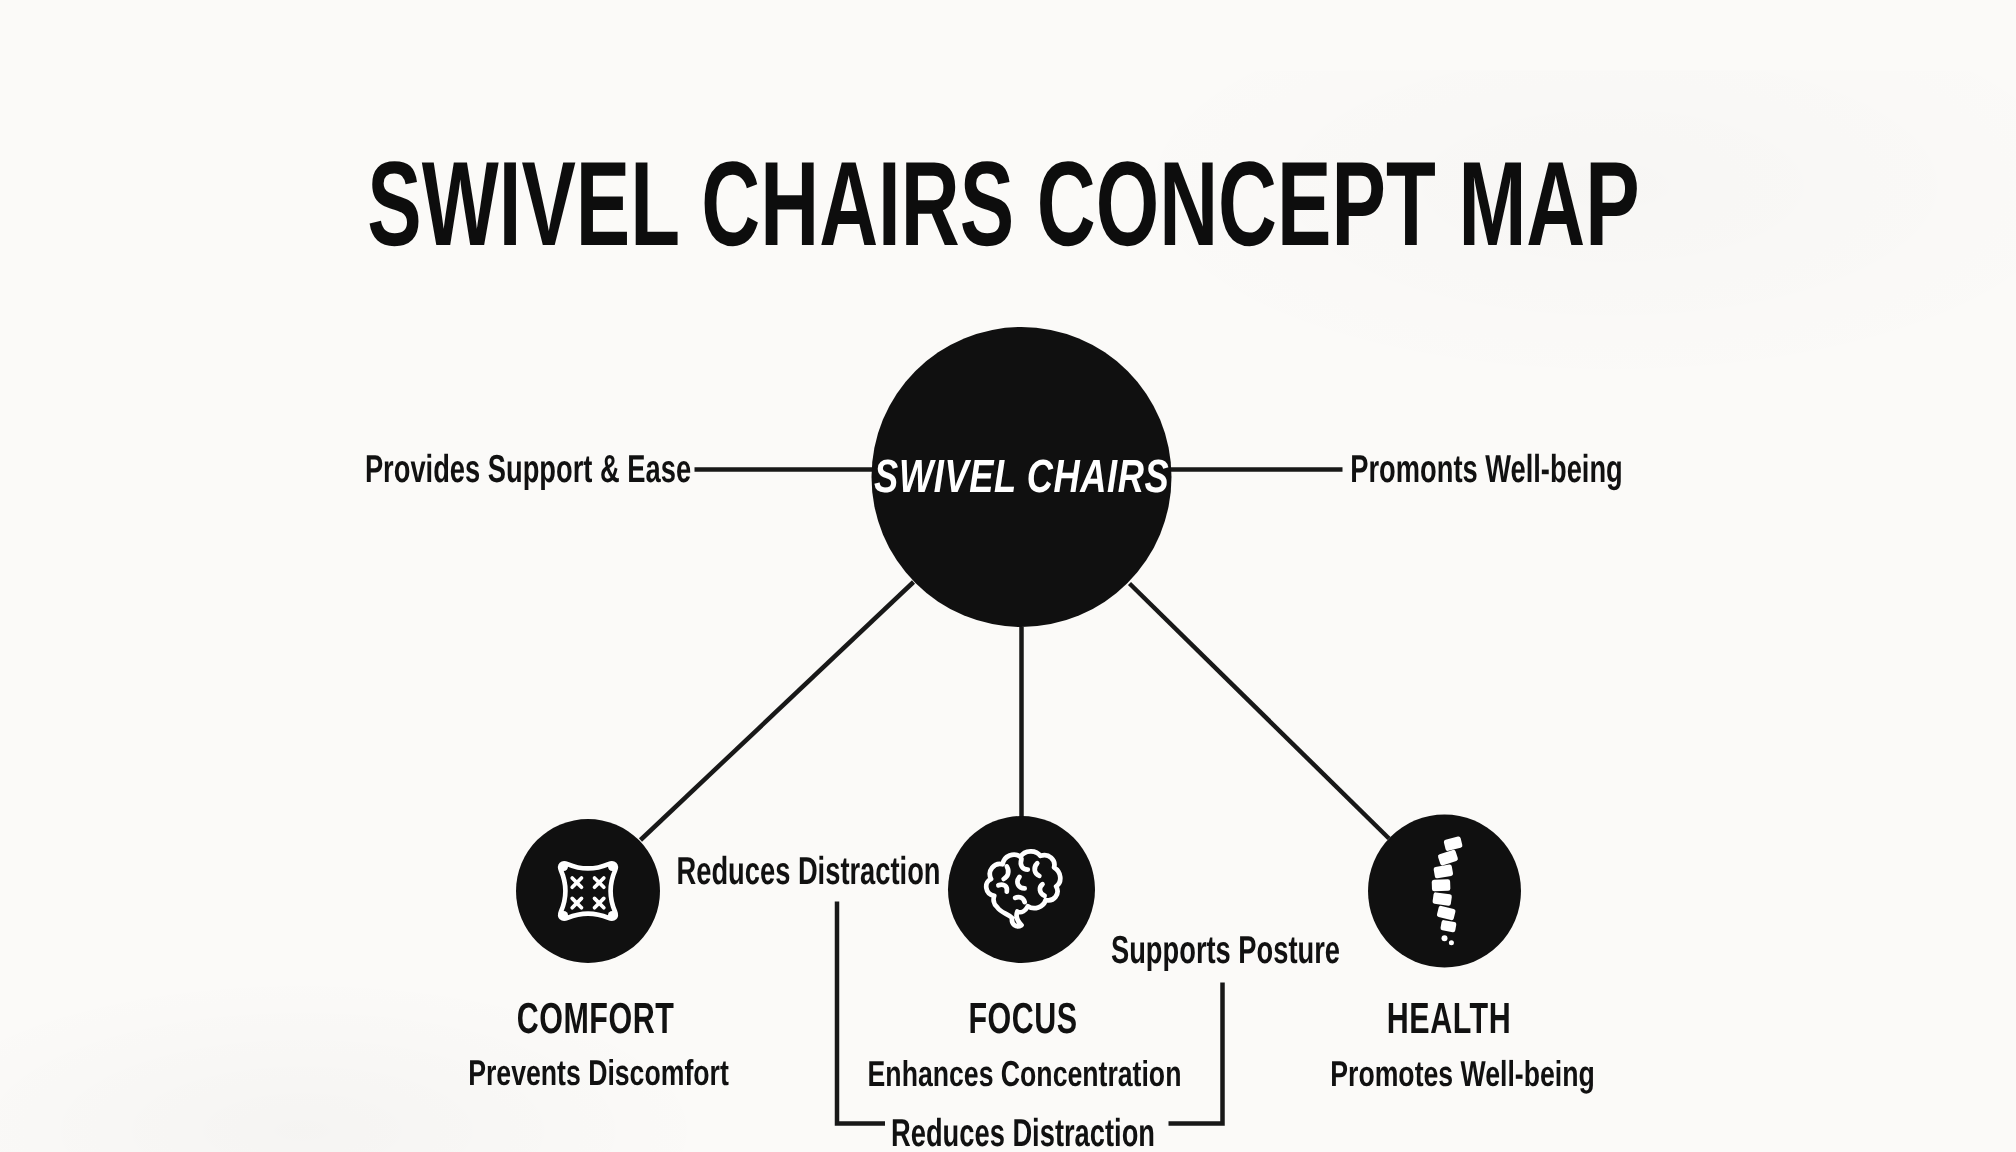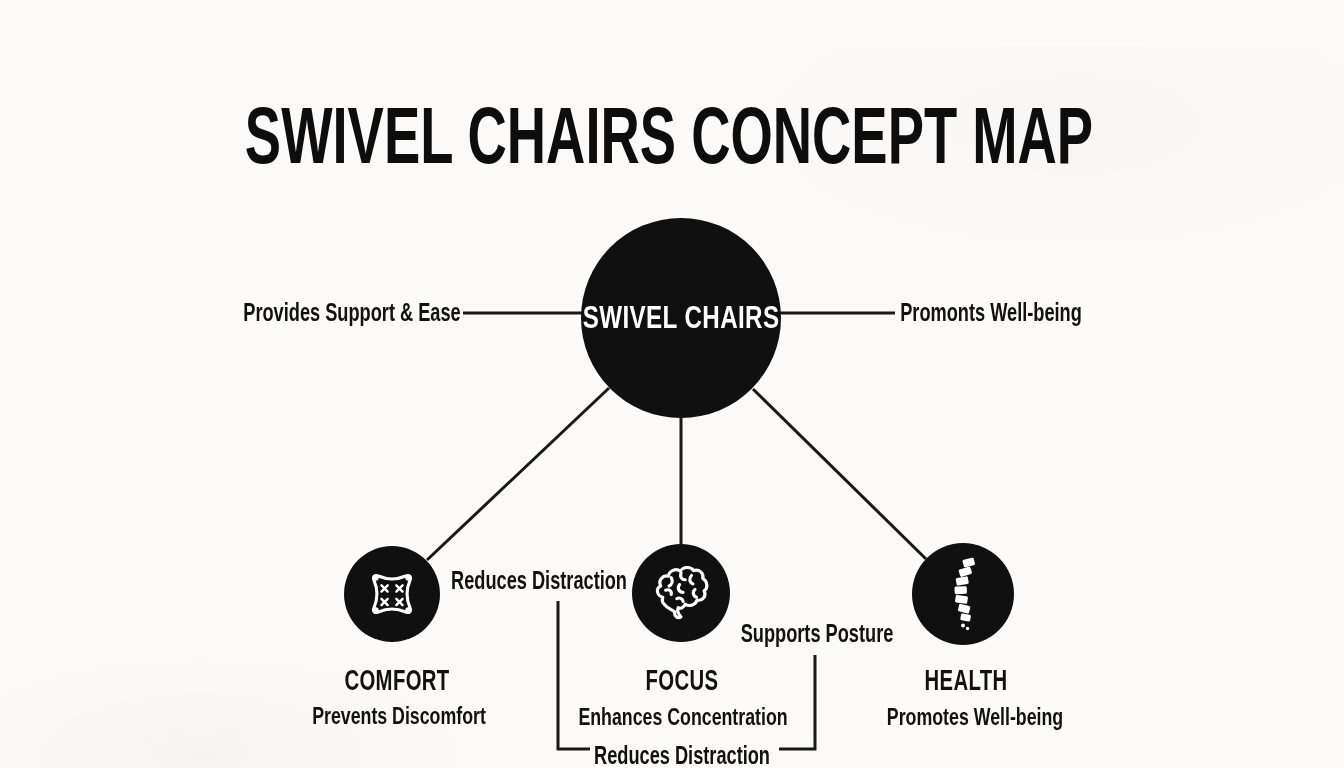--- a/index.html
+++ b/index.html
@@ -34,21 +34,21 @@
     color:#0d0d0d;
   }
   .edge-label{font-size:26px;}
   .node-title{font-size:29px;letter-spacing:0.5px;}
   .node-sub{font-size:24px;transform:translate(-50%,-50%) scaleX(0.74);}
   .bottom-label{font-size:26px;}
 
   .circle{
     position:absolute;border-radius:50%;
     background:#101010;
-    display:flex;align-items:center;justify-content:center;
+    display:flex;align-items:center;justify-content:center;font-style:italic;
   }
   .center-node{left:581px;top:171px;width:200px;height:200px;}
   .center-node span{
     color:#fff;font-weight:bold;font-size:31px;white-space:nowrap;
     transform:scaleX(0.78);letter-spacing:0.5px;
   }
   .icon-node svg{display:block;}
 
   svg.lines{position:absolute;left:0;top:0;pointer-events:none;}
 </style>

